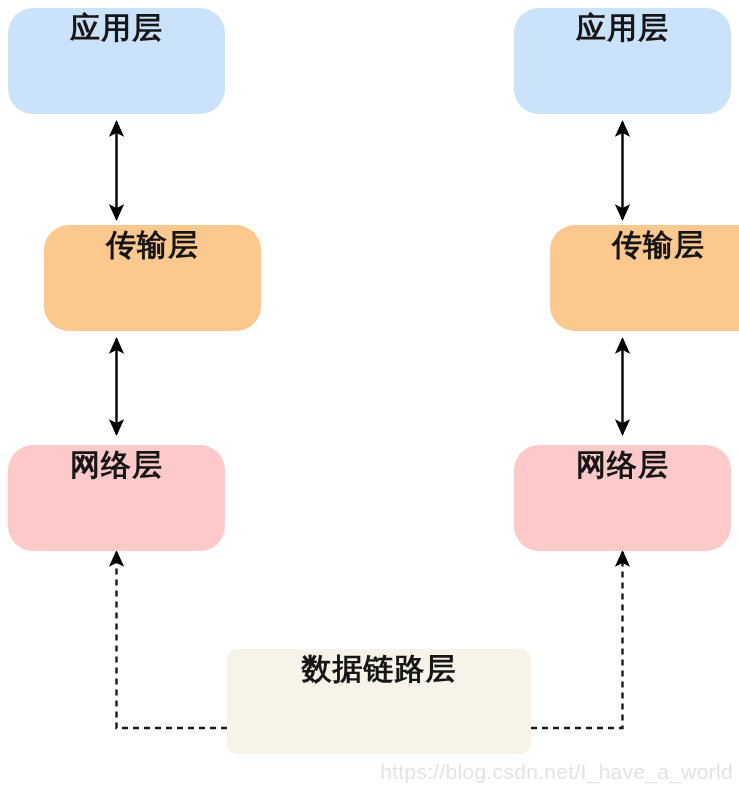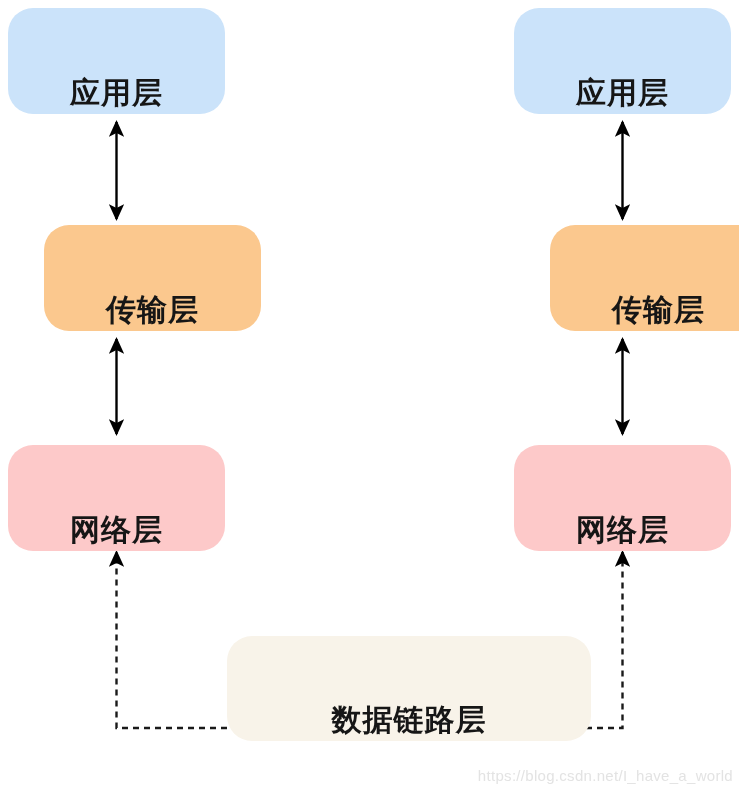--- a/index.html
+++ b/index.html
@@ -32,47 +32,47 @@
     stroke-width: 2.4;
     stroke-dasharray: 6 5;
     fill: none;
   }
   .box {
     position: absolute;
     width: 217px;
     height: 106px;
     border-radius: 25px;
     display: flex;
-    align-items: flex-end;
+    align-items: flex-start;
     justify-content: center;
   }
   .box-label {
     font-size: 30px;
     font-weight: 700;
     color: #161616;
     letter-spacing: 1px;
     white-space: nowrap;
   }
   .col-left  { left: 8px; }
   .col-right { left: 514px; }
   .row-1 { top: 8px; }
   .row-2 { top: 225px; margin-left: 36px; }
   .row-3 { top: 445px; }
   .bottom-box {
     left: 227px;
-    top: 636px;
-    width: 364px;
+    top: 649px;
+    width: 304px;
     height: 105px;
-    border-radius: 25px;
+    border-radius: 10px;
   }
   .watermark {
     position: absolute;
     right: 6px;
     bottom: 11px;
-    font-size: 15px;
+    font-size: 21px;
     font-weight: 400;
     color: #e3e3e3;
     letter-spacing: 0.3px;
     white-space: nowrap;
   }
 </style>
 </head>
 <body>
 
 <div class="canvas">

